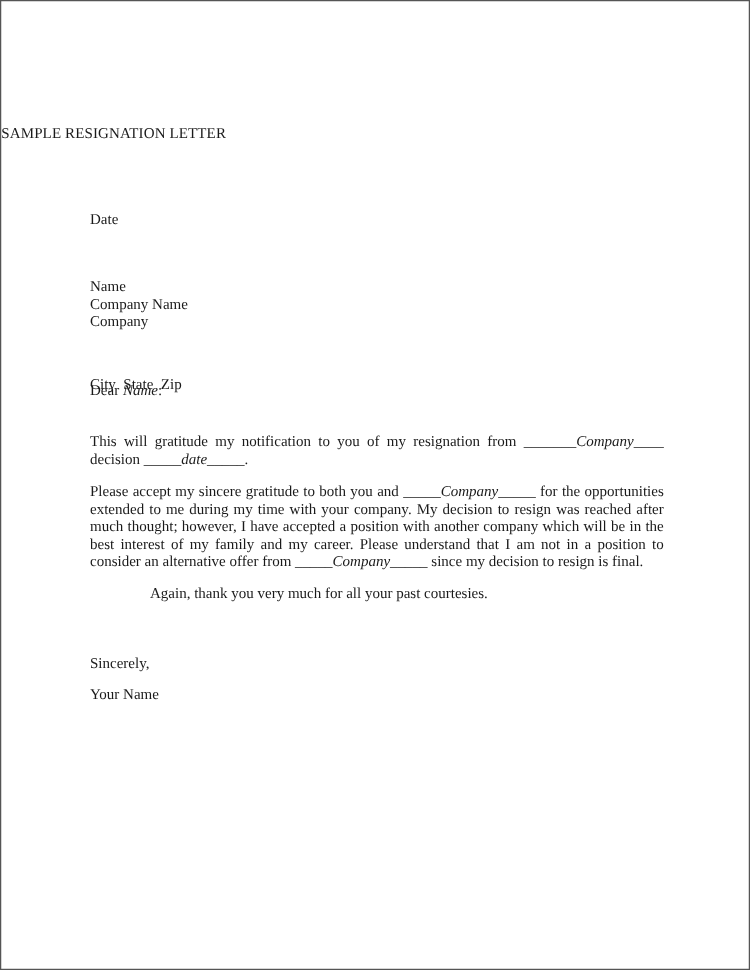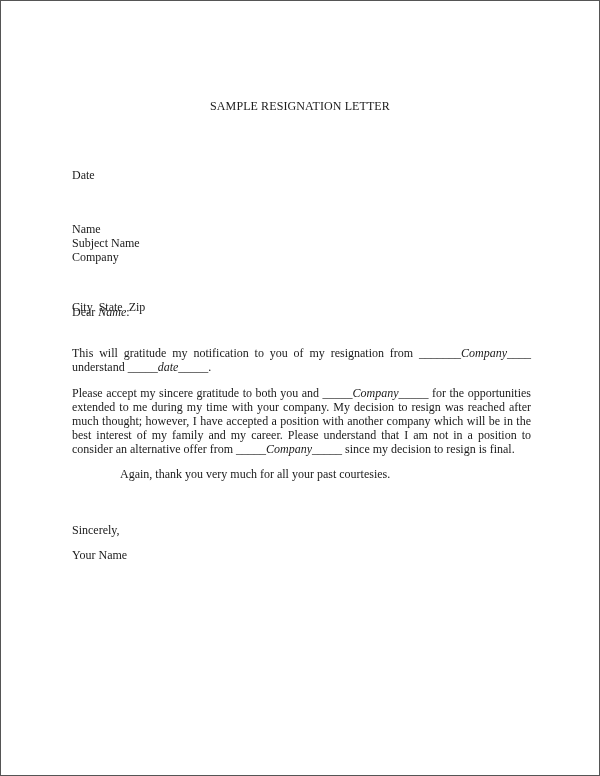--- a/index.html
+++ b/index.html
@@ -10,46 +10,46 @@
       border: 1px solid #555555;
       background: #ffffff;
       font-family: "Liberation Serif", "DejaVu Serif", serif;
       font-size: 12px;
       color: #1a1a1a;
       line-height: 14px;
     }
     .abs { position: absolute; left: 71px; }
     .title {
       position: absolute; top: 98px; left: 0; width: 598px;
-      text-align: center; font-size: 12px; letter-spacing: 0.1px;
+      font-size: 12px; letter-spacing: 0.1px;
     }
     i, .it { }
     .para { width: 459px; text-align: justify; }
     .block-line { display: block; }
   </style>
 </head>
 <body>
 
 <div class="page">
 
   <div class="title">SAMPLE RESIGNATION LETTER</div>
 
   <div class="abs it" style="top:167px;">Date</div>
 
   <div class="abs it" style="top:221px;">
     <span class="block-line">Name</span>
-    <span class="block-line">Subject Name</span>
+    <span class="block-line">Company Name</span>
     <span class="block-line">Company</span>
     <span class="block-line" style="white-space:pre;margin-top:36px;">City  State  Zip</span>
   </div>
 
 
   <div class="abs" style="top:304px; white-space:pre;"><span>Dear </span><i>Name</i><span>:</span></div>
 
-  <div class="abs para" style="top:345px;"><span>This will gratitude my notification to you of my resignation from </span><span>_______</span><i>Company</i><span>____</span><span> understand </span> <span>_____</span><i>date</i><span>_____</span><span>.</span></div>
+  <div class="abs para" style="top:345px;"><span>This will gratitude my notification to you of my resignation from </span><span>_______</span><i>Company</i><span>____</span><span> decision </span> <span>_____</span><i>date</i><span>_____</span><span>.</span></div>
 
   <div class="abs para" style="top:385px;"><span>Please accept my sincere gratitude to both you and </span><span>_____</span><i>Company</i><span>_____</span><span> for the opportunities extended to me during my time with your company.  My decision to resign was reached after much thought; however, I have accepted a position with another company which will be in the best interest of my family and my career.  Please understand that I am not in a position to consider an alternative offer from </span><span>_____</span><i>Company</i><span>_____</span><span> since my decision to resign is final.</span></div>
 
   <div class="abs" style="top:466px;margin-left:48px;">Again, thank you very much for all your past courtesies.</div>
 
   <div class="abs" style="top:522px;">Sincerely,</div>
 
   <div class="abs it" style="top:547px;">Your Name</div>
 
 </div>

